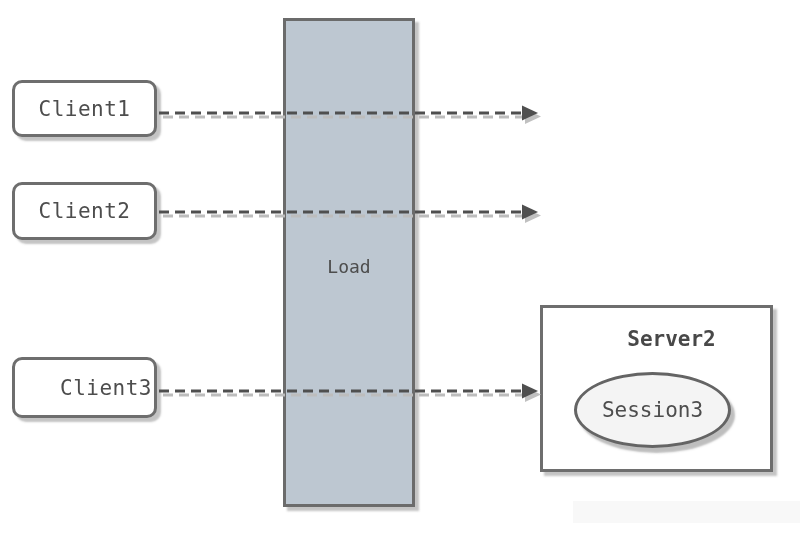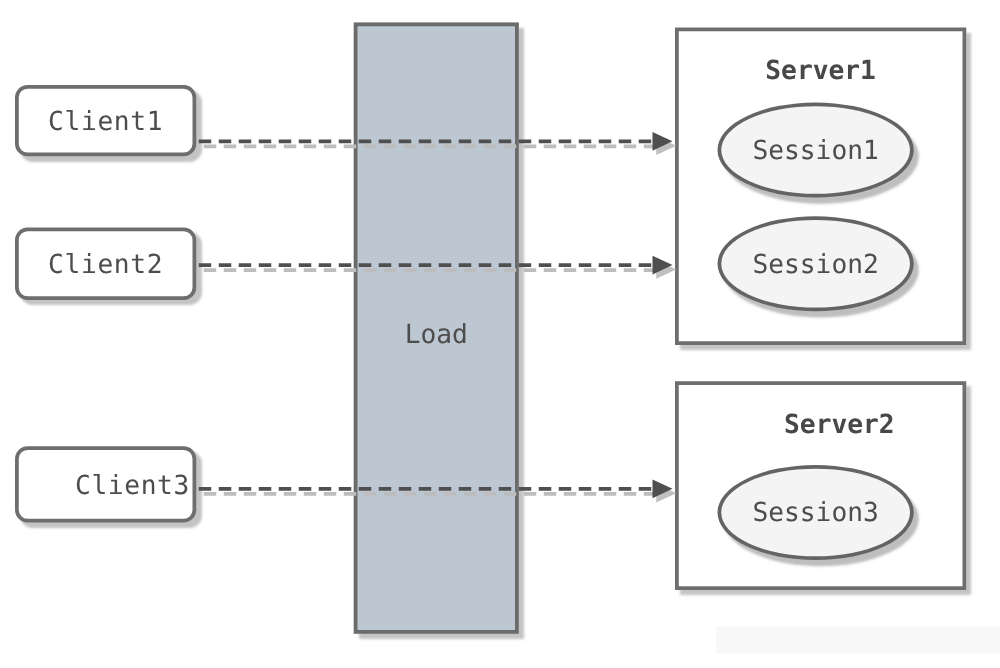--- a/index.html
+++ b/index.html
@@ -21,21 +21,21 @@
     background: #ffffff;
     border: 3px solid #6e6e6e;
     border-radius: 10px;
     box-shadow: 4px 4px 2px rgba(125,125,125,0.45);
     display: flex;
     align-items: center;
     justify-content: center;
     box-sizing: border-box;
     z-index: 2;
   }
-  .client-1 { top: 68px;  height: 57px; }
+  .client-1 { top: 80px;  height: 57px; }
   .client-2 { top: 182px; height: 58px; }
   .client-3 { top: 357px; height: 61px; padding-left: 43px; }
   .client .lbl { font-size: 21px; letter-spacing: 0.5px; }
 
   
   .load-balancer {
     position: absolute;
     left: 283px;
     top: 18px;
     width: 132px;
@@ -43,21 +43,21 @@
     background: #bdc7d1;
     border: 3px solid #6b6b6b;
     box-shadow: 4px 4px 2px rgba(125,125,125,0.45);
     box-sizing: border-box;
     display: flex;
     align-items: center;
     justify-content: center;
     z-index: 1;
   }
   .lb-label {
-    font-size: 21px;
+    font-size: 18px;
     line-height: 30px;
     padding-top: 8px;
   }
   .lb-label span { display: block; }
 
   
   .server {
     position: absolute;
     left: 540px;
     width: 233px;
@@ -132,29 +132,20 @@
   <div class="client client-3">
     <span class="lbl">Client3</span>
   </div>
 
   <div class="load-balancer">
     <div class="lb-label">
       <span>Load</span>
     </div>
   </div>
 
-  <div class="server server-1">
-    <div class="server-title">Server1</div>
-    <div class="session session-1">
-      <span class="lbl">Session1</span>
-    </div>
-    <div class="session session-2">
-      <span class="lbl">Session2</span>
-    </div>
-  </div>
 
   <div class="server server-2">
     <div class="server-title">Server2</div>
     <div class="session session-3">
       <span class="lbl">Session3</span>
     </div>
   </div>
 
   <svg class="arrows" width="800" height="534" aria-hidden="true">
 

